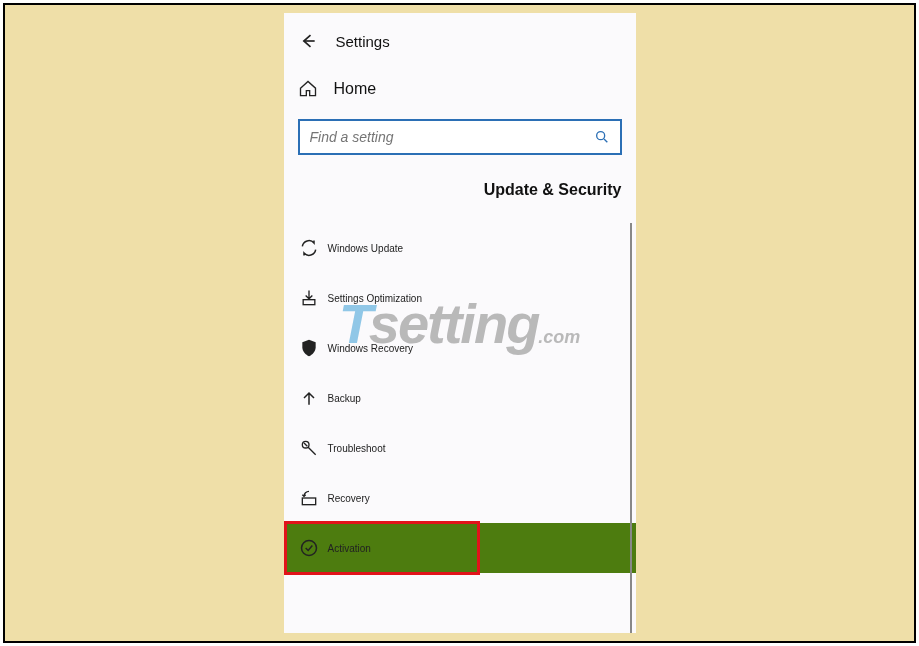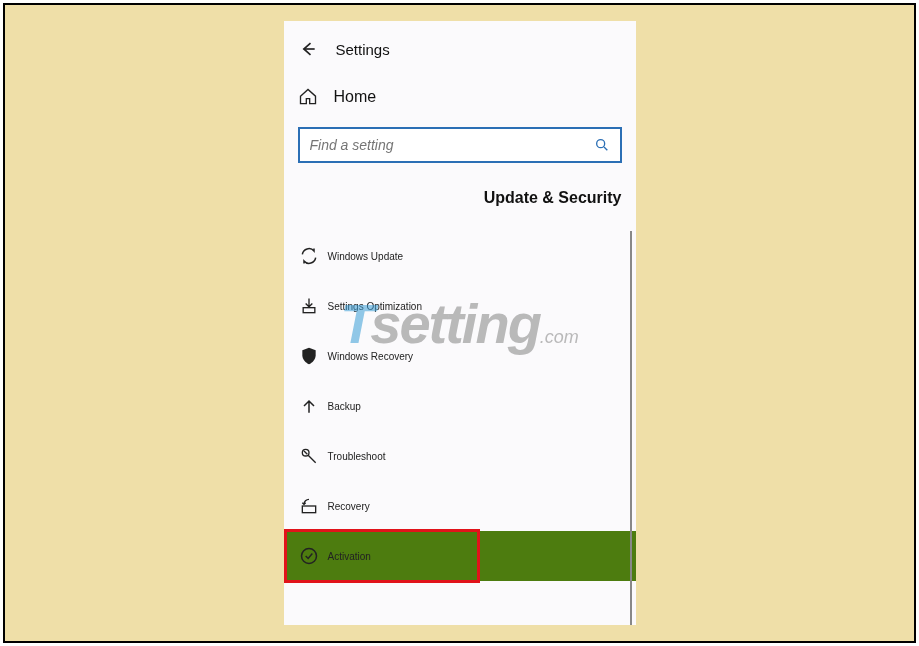--- a/index.html
+++ b/index.html
@@ -16,21 +16,21 @@
   top: 3px; left: 3px; right: 3px; bottom: 3px;
   border: 2px solid #000;
   background: #efdfa8;
   display: flex;
   justify-content: center;
   align-items: stretch;
 }
 .window {
   width: 352px;
   background: #fbfafc;
-  margin: 16px;
+  margin: 8px;
   position: relative;
   display: flex;
   flex-direction: column;
   padding-top: 14px;
 }
 .header-row {
   display: flex;
   align-items: center;
   padding: 4px 14px 18px 14px;
   gap: 18px;
@@ -110,21 +110,21 @@
   font-weight: 900;
   font-style: italic;
   font-size: 56px;
   color: #848484;
   opacity: 0.55;
   letter-spacing: -2px;
   white-space: nowrap;
   pointer-events: none;
 }
 .watermark .t { color: #3a9ed6; }
-.watermark .small { font-size: 18px; font-weight:400; letter-spacing:0; font-style:italic; }
+.watermark .small { font-size: 18px; font-weight:700; letter-spacing:0; font-style:italic; }
 </style>
 </head>
 <body>
 
 <div class="outer-border">
   <div class="window">
 
     <div class="header-row">
       <span class="back-icon">
         <svg viewBox="0 0 24 24" fill="none" stroke="#222" stroke-width="2">

